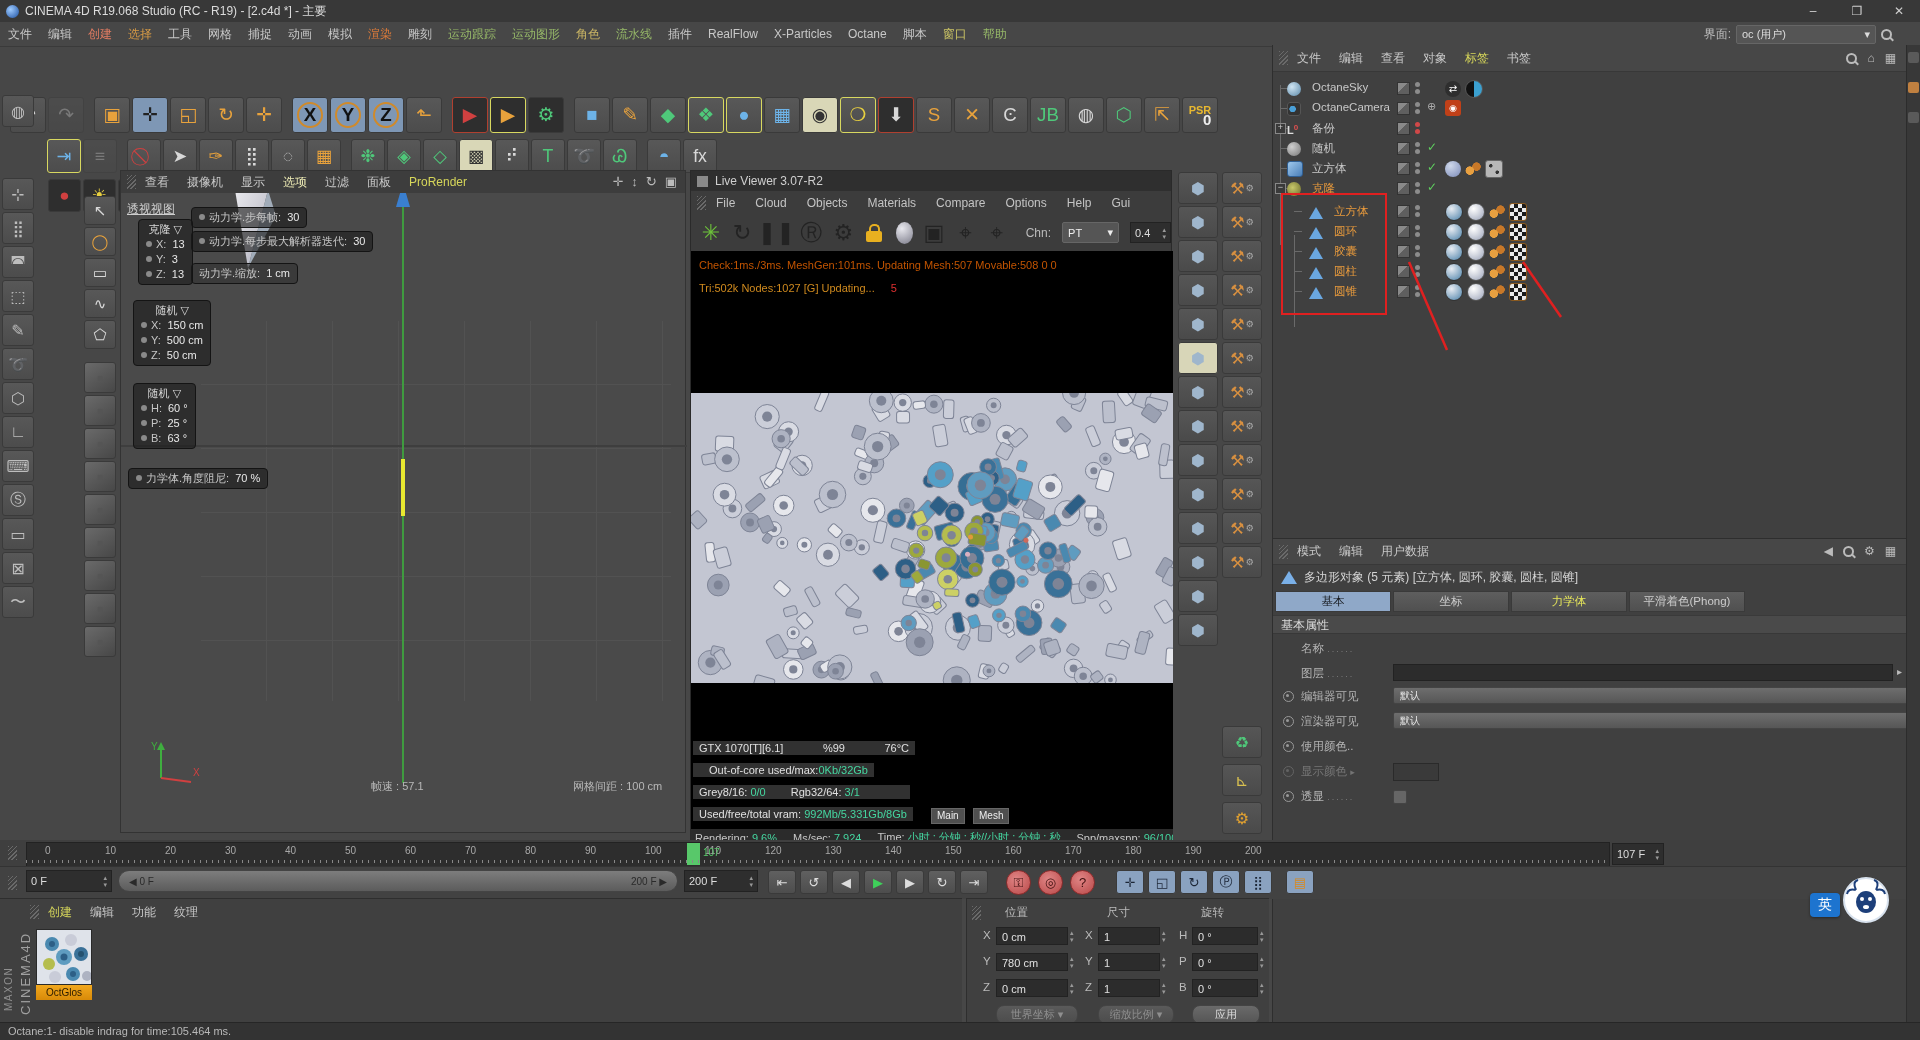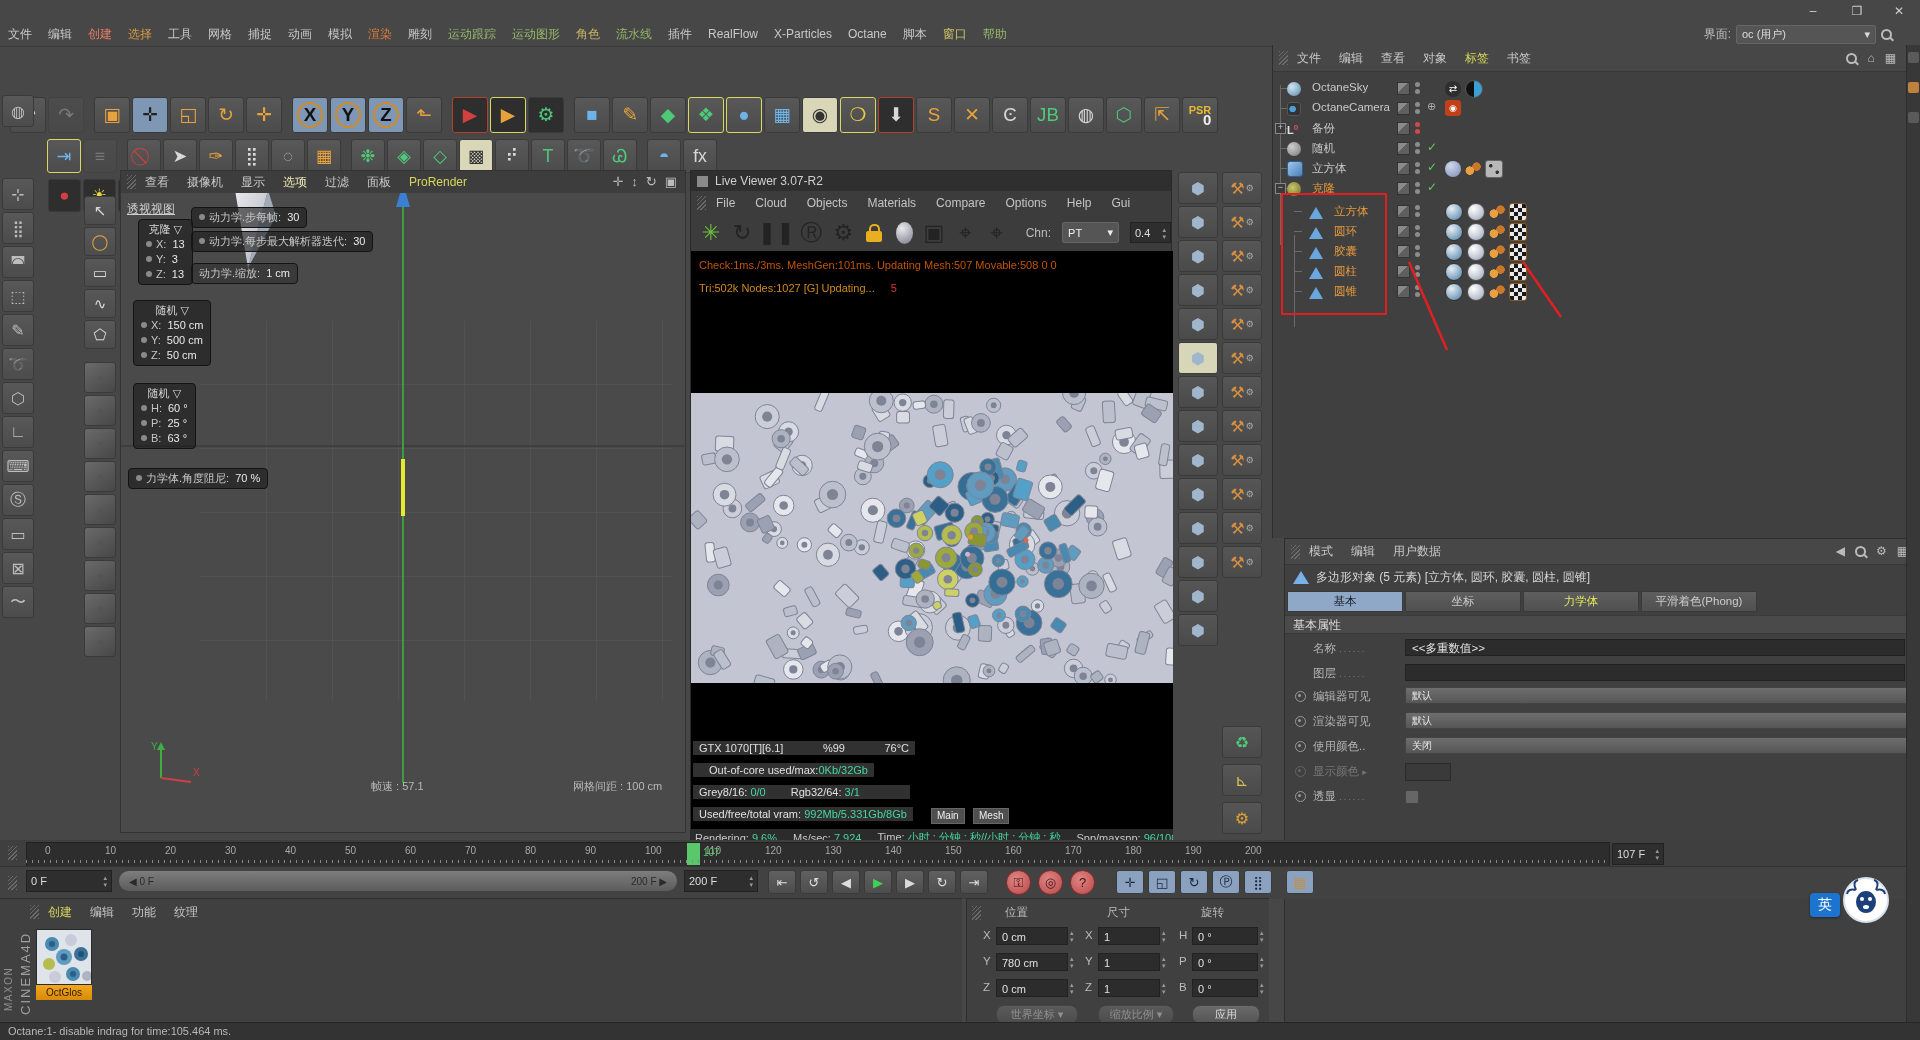--- a/index.html
+++ b/index.html
@@ -59,21 +59,21 @@
   #ommenu span.mi{padding:0 9px;}
   .omrow{position:absolute;left:0;width:100%;height:20px;display:flex;align-items:center;}
   .omname{font-size:11.5px;margin-left:5px;}
   .treebox{position:absolute;width:9px;height:9px;border:1px solid #888;color:#ccc;font-size:9px;line-height:7px;text-align:center;background:#3a3a3a;}
   .laysq{position:absolute;width:11px;height:11px;background:linear-gradient(135deg,#8a8a8a 45%,#5f5f5f 45%);border:1px solid #333;}
   .visdots i{display:block;width:5px;height:5px;border-radius:50%;background:#8c8c8c;margin:2px 0;}
   .visdots.red i{background:#d04848;}
   .chk{color:#5ecf5e;font-size:12px;}
   .tag{position:absolute;width:16px;height:16px;border-radius:3px;}
   
-  #am{left:1272px;top:538px;width:634px;height:484px;background:#404040;border-left:1px solid #2e2e2e;border-top:1px solid #2e2e2e;box-sizing:border-box;margin-left:12px;}
+  #am{left:1272px;top:538px;width:634px;height:484px;background:#404040;border-left:1px solid #2e2e2e;border-top:1px solid #2e2e2e;box-sizing:border-box;}
   #ammenu{position:absolute;top:0;left:0;width:100%;height:25px;display:flex;align-items:center;background:#474747;border-bottom:1px solid #383838;}
   #ammenu span.mi{padding:0 9px;}
   .tab{position:absolute;top:52px;height:21px;width:116px;background:linear-gradient(#5e5e5e,#505050);border:1px solid #3a3a3a;color:#ccc;display:flex;align-items:center;justify-content:center;font-size:11.5px;box-sizing:border-box;}
   .tab.on{background:#8fa8c8;color:#15181d;}
   .fieldlbl{position:absolute;color:#b4b4b4;font-size:11.5px;white-space:nowrap;}
   .leader{color:#7c7c7c;letter-spacing:2px;font-size:9px;}
   .radio{position:absolute;width:9px;height:9px;border:1.5px solid #999;border-radius:50%;}
   .radio::after{content:"";position:absolute;left:2.2px;top:2.2px;width:3px;height:3px;border-radius:50%;background:#999;}
   .txtfield{position:absolute;height:17px;background:#2c2c2c;border:1px solid #222;color:#e4e4e4;font-size:11.5px;line-height:17px;padding:0 6px;box-sizing:border-box;}
   .ddfield{position:absolute;height:17px;background:linear-gradient(#6e6e6e,#565656);border:1px solid #444;border-radius:2px;color:#e8e8e8;font-size:10px;line-height:16px;padding:0 6px;box-sizing:border-box;}
@@ -106,20 +106,24 @@
   .lockic::before{content:"";position:absolute;top:-7px;left:3px;width:7px;height:7px;border:2.5px solid #e8b020;border-bottom:none;border-radius:5px 5px 0 0;}
   .edgebtn{position:absolute;left:1908px;width:11px;height:11px;background:#5a5a5a;border-radius:2px;}
   #ime-lang{position:absolute;left:1810px;top:893px;width:30px;height:24px;background:#1d74cf;border-radius:4px;color:#fff;font-size:14px;display:flex;align-items:center;justify-content:center;box-shadow:0 1px 3px rgba(0,0,0,.4);}
   .redline{stroke:#e02020;stroke-width:2.5;}
 </style>
 </head>
 <body>
 
 <div id="app">
 
+  <div id="titlebar" class="abs">
+    <span class="appicon"></span>
+    <span class="ttl">CINEMA 4D R19.068 Studio (RC - R19) - [2.c4d *] - 主要</span>
+  </div>
   <div class="winbtn" style="left:1792px;">–</div>
   <div class="winbtn" style="left:1836px;">❐</div>
   <div class="winbtn" style="left:1878px;">✕</div>
 
   <div id="menubar" class="abs">
       <span class="mi">文件</span>
       <span class="mi">编辑</span>
       <span class="mi" style="color: rgb(224, 123, 98);">创建</span>
       <span class="mi" style="color: rgb(215, 154, 69);">选择</span>
       <span class="mi">工具</span>
@@ -987,34 +991,32 @@
     </div>
     <div id="amtabs">
         <div class="tab on" style="left: 2px;">基本</div>
         <div class="tab" style="left: 120px;">坐标</div>
         <div class="tab" style="left: 238px; color: rgb(230, 230, 90);">力学体</div>
         <div class="tab" style="left: 356px;">平滑着色(Phong)</div>
       </div>
     <div class="abs" style="left:0;top:76px;width:100%;height:19px;background:#4a4a4a;border-top:1px solid #3a3a3a;border-bottom:1px solid #383838;color:#dcdcdc;line-height:18px;padding-left:8px;box-sizing:border-box;">基本属性</div>
 
     <div class="fieldlbl" style="left:28px;top:102px;"><span>名称</span> <span class="leader">......</span></div>
-    <div class="txtfield" style="left:120px;top:100px;width:500px;">&lt;&lt;多重数值&gt;&gt;</div>
     <div class="fieldlbl" style="left:28px;top:127px;"><span>图层</span> <span class="leader">......</span></div>
     <div class="txtfield" style="left:120px;top:125px;width:500px;"></div>
     <span style="position:absolute;left:624px;top:127px;color:#bbb;font-size:10px;">▸</span>
     <span style="position:absolute;left:636px;top:126px;width:11px;height:11px;border:1.5px solid #bbb;border-radius:50%;background:linear-gradient(135deg,transparent 45%,#bbb 45%,#bbb 55%,transparent 55%);"></span>
     <span class="radio" style="left:10px;top:152px;"></span>
     <div class="fieldlbl" style="left:28px;top:150px;">编辑器可见</div>
     <div class="ddfield" style="left:120px;top:148px;width:528px;">默认</div>
     <span class="radio" style="left:10px;top:177px;"></span>
     <div class="fieldlbl" style="left:28px;top:175px;">渲染器可见</div>
     <div class="ddfield" style="left:120px;top:173px;width:528px;">默认</div>
     <span class="radio" style="left:10px;top:202px;"></span>
     <div class="fieldlbl" style="left:28px;top:200px;">使用颜色..</div>
-    <div class="ddfield" style="left:120px;top:198px;width:528px;">关闭</div>
     <span class="radio" style="left:10px;top:227px;opacity:.4;"></span>
     <div class="fieldlbl" style="left:28px;top:225px;opacity:.45;"><span>显示颜色</span> <span style="font-size:9px;">▸</span></div>
     <div class="abs" style="left:120px;top:224px;width:44px;height:16px;background:#3a3a3a;border:1px solid #2a2a2a;"></div>
     <span class="radio" style="left:10px;top:252px;"></span>
     <div class="fieldlbl" style="left:28px;top:250px;"><span>透显</span> <span class="leader">......</span></div>
     <div class="abs" style="left:120px;top:251px;width:12px;height:12px;background:#666;border:1px solid #444;border-radius:2px;"></div>
   </div>
 
   <div id="ruler" class="abs">
     <span class="grip" style="left:8px;top:6px;"></span>

